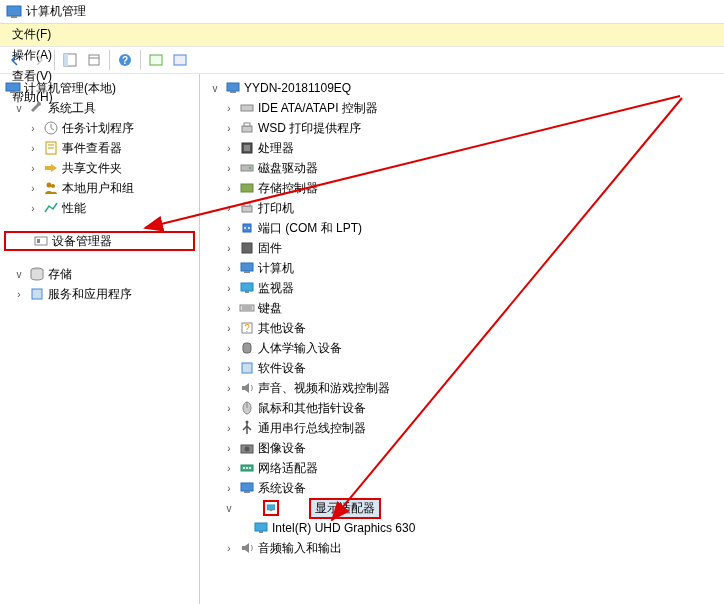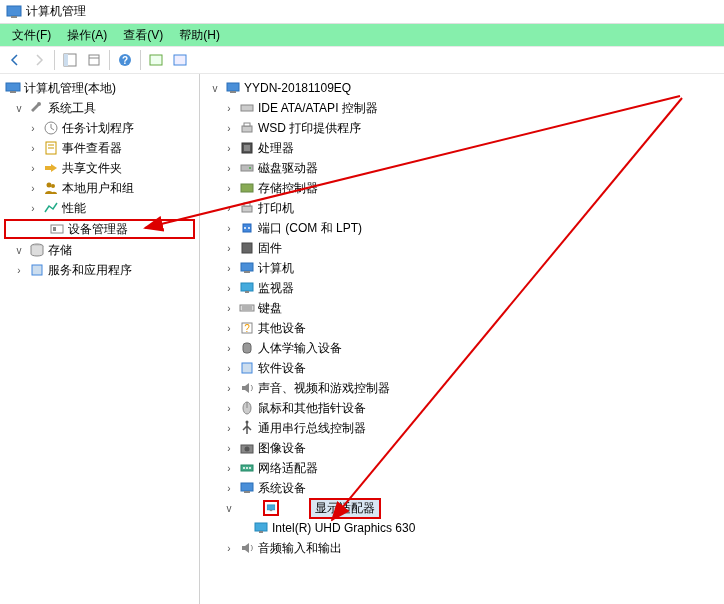--- a/index.html
+++ b/index.html
@@ -1,19 +1,19 @@
 <!DOCTYPE html>
 <html><head>
 <meta charset="utf-8">
 <style>
 * { box-sizing: border-box; margin: 0; padding: 0; }
 body { font-family: "Microsoft YaHei", "Segoe UI", sans-serif; font-size: 12px; background: #fff; width: 724px; height: 604px; overflow: hidden; position: relative; }
 .titlebar { height: 24px; display: flex; align-items: center; padding: 0 6px; background: #fff; border-bottom: 1px solid #e0e0e0; }
 .titlebar .app-icon { width: 16px; height: 16px; margin-right: 4px; }
-.menubar { height: 22px; display: flex; align-items: flex-end; padding: 0 4px; background: #86efac; }
+.menubar { height: 22px; display: flex; align-items: flex-start; padding: 0 4px; background: #fef9c3; flex-direction: column; }
 .menubar .menu-item { padding: 2px 8px; cursor: default; }
 .toolbar { height: 28px; display: flex; align-items: center; padding: 0 4px; background: #fff; border-top: 1px solid #e8e8e8; border-bottom: 1px solid #e8e8e8; gap: 2px; }
 .tbtn { width: 22px; height: 22px; display: flex; align-items: center; justify-content: center; border: 1px solid transparent; cursor: default; }
 .tbsep { width: 1px; height: 20px; background: #d0d0d0; margin: 0 2px; }
 .main { display: flex; height: calc(604px - 24px - 22px - 28px); }
 .left-panel { width: 200px; border-right: 1px solid #d0d0d0; overflow: auto; padding-top: 4px; }
 .right-panel { flex: 1; overflow: auto; padding-top: 4px; position: relative; }
 .tree-node { display: flex; align-items: center; height: 20px; padding-right: 4px; cursor: default; }
 .expander { width: 14px; height: 14px; display: flex; align-items: center; justify-content: center; color: #555; cursor: default; font-size: 10px; }
 .node-icon { width: 16px; height: 16px; margin: 0 3px; display: flex; align-items: center; justify-content: center; }
@@ -151,21 +151,21 @@
     </div>
     <div class="tree-node" style="padding-left:26px">
       <span class="expander">›</span>
       <span class="node-icon">
           <svg width="16" height="16" viewBox="0 0 16 16">
             <polyline points="2,12 6,6 10,9 14,3" stroke="#2a8" fill="none" stroke-width="1.5"></polyline>
           </svg>
         </span>
       <span>性能</span>
     </div>
-    <div class="tree-node highlight-box" style="padding-left:26px;margin:1px 4px">
+    <div class="tree-node highlight-box" style="padding-left:10px;margin:13px 4px">
       <span class="expander" style="visibility:hidden">›</span>
       <span class="node-icon">
           <svg width="16" height="16" viewBox="0 0 16 16">
             <rect x="2" y="4" width="12" height="8" fill="#fff" stroke="#888"></rect>
             <rect x="4" y="6" width="3" height="4" fill="#888"></rect>
           </svg>
         </span>
       <span>设备管理器</span>
     </div>
     <div class="tree-node" style="padding-left:12px">

